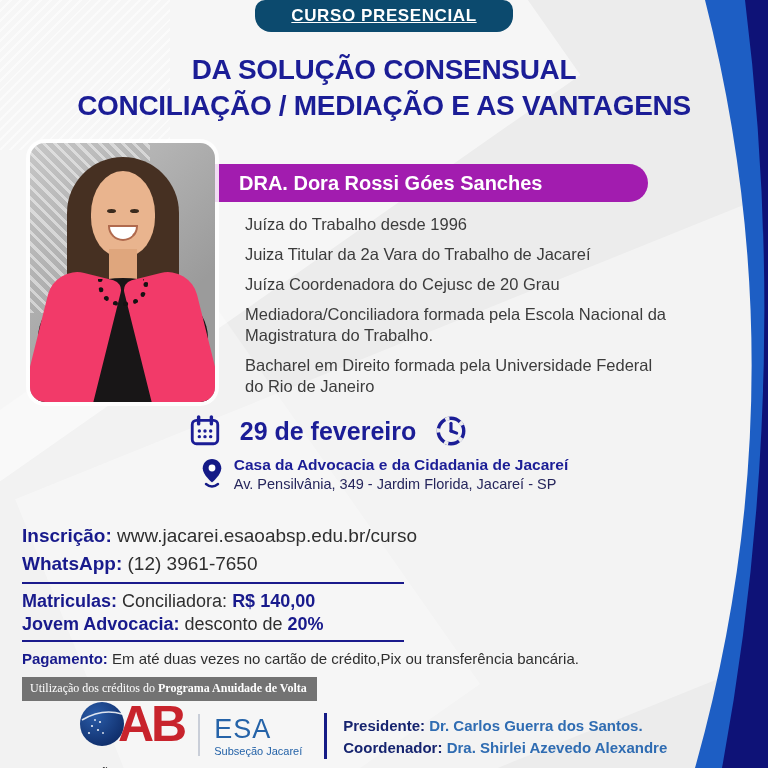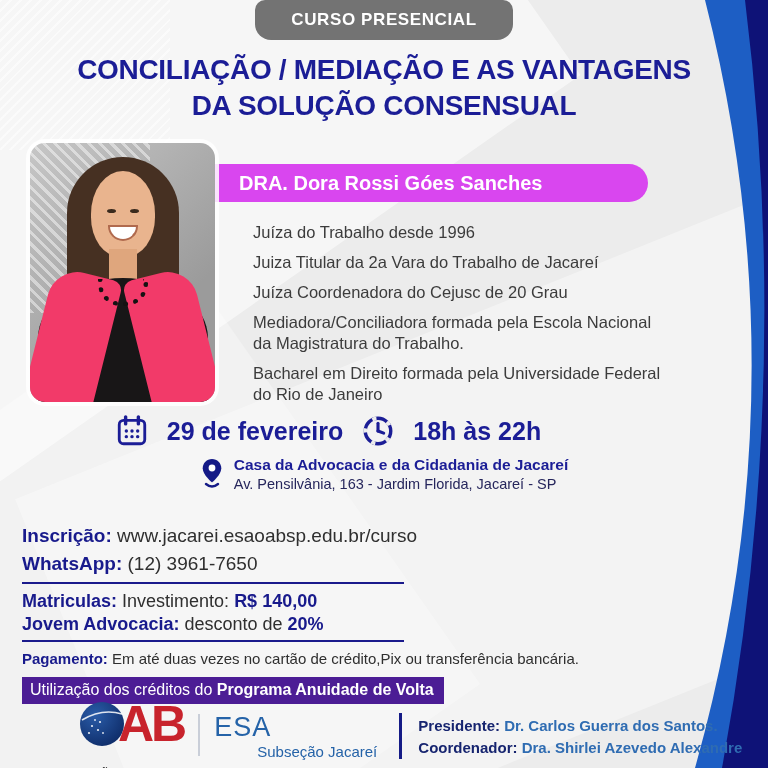--- a/index.html
+++ b/index.html
@@ -10,23 +10,23 @@
   .bg-shape1{position:absolute;top:-180px;left:-260px;width:760px;height:520px;background:rgba(255,255,255,.55);transform:rotate(-35deg);}
   .bg-shape2{position:absolute;top:300px;left:60px;width:980px;height:430px;background:rgba(255,255,255,.38);transform:rotate(-22deg);}
   .bg-shape3{position:absolute;top:430px;left:-300px;width:700px;height:500px;background:rgba(255,255,255,.30);transform:rotate(-35deg);}
   .corner-stripes{position:absolute;top:0;left:0;width:170px;height:150px;
     background:repeating-linear-gradient(135deg,rgba(255,255,255,.75) 0 2px,rgba(255,255,255,0) 2px 7px);opacity:.7;}
 
   
   .right-band{position:absolute;top:0;right:0;width:180px;height:768px;}
 
   
-  .badge{position:absolute;top:0;left:255px;width:258px;height:40px;background:#737373;
+  .badge{position:absolute;top:0;left:255px;width:258px;height:32px;background:#0c4a6e;
     border-radius:10px 10px 16px 16px;display:flex;align-items:center;justify-content:center;
-    color:#fff;font-weight:700;font-size:17px;letter-spacing:.6px;z-index:3;}
+    color:#fff;font-weight:700;font-size:17px;letter-spacing:.6px;z-index:3;text-decoration:underline;}
 
   
   .title{position:absolute;top:52px;left:0;width:768px;text-align:center;color:#1b1d96;
     font-weight:800;font-size:28px;line-height:36px;letter-spacing:-.3px;z-index:3;}
 
   
   .photo{position:absolute;top:143px;left:30px;width:185px;height:259px;border-radius:15px;
     background:linear-gradient(135deg,#c6c6c6,#9b9b9b 70%);overflow:hidden;z-index:5;
     box-shadow:0 0 0 4px rgba(255,255,255,.85);}
   .photo-stripes{position:absolute;top:0;left:0;width:120px;height:170px;
@@ -42,28 +42,28 @@
   .neck{position:absolute;top:106px;left:50%;transform:translateX(-50%);width:28px;height:30px;background:#dfa67d;}
   .torso{position:absolute;bottom:-6px;left:50%;transform:translateX(-50%);width:170px;height:130px;
     background:#181617;border-radius:50% 50% 0 0/60px 60px 0 0;}
   .vest-l,.vest-r{position:absolute;bottom:-20px;width:70px;height:150px;background:#f23a69;}
   .vest-l{left:6px;transform:rotate(14deg);border-radius:30px 10px 0 0;}
   .vest-r{right:6px;transform:rotate(-14deg);border-radius:10px 30px 0 0;}
   .necklace{position:absolute;top:136px;left:50%;transform:translateX(-50%);width:40px;height:22px;
     border:5px dotted #141212;border-top:none;border-radius:0 0 22px 22px;}
 
   
-  .name-banner{position:absolute;top:164px;left:205px;width:443px;height:38px;background:#d946ef;
+  .name-banner{position:absolute;top:164px;left:205px;width:443px;height:38px;background:#a21caf;
     border-radius:4px 19px 19px 4px;display:flex;align-items:center;z-index:4;
     color:#fff;font-weight:700;font-size:20px;padding-left:34px;box-sizing:border-box;}
 
   
   .creds{position:absolute;top:206px;left:237px;width:445px;z-index:4;}
   .creds li{list-style:none;color:#3c3c3c;font-size:16.5px;line-height:21px;margin:0 0 9px 0;}
-  .creds ul{margin:16px;padding:0;}
+  .creds ul{margin:8px;padding:0;}
 
   
   .when-row{position:absolute;top:414px;left:0;width:656px;display:flex;align-items:center;
     justify-content:center;gap:18px;z-index:3;}
   .when-row .big{color:#1b1d96;font-weight:800;font-size:25px;}
   .icon-cal,.icon-clock{width:34px;height:34px;display:block;}
 
   
   .where{position:absolute;top:455px;left:0;width:768px;display:flex;justify-content:center;z-index:3;}
   .where-inner{display:flex;gap:10px;align-items:flex-start;}
@@ -72,35 +72,35 @@
   .address{color:#26265c;font-weight:500;font-size:14.5px;line-height:19px;}
 
   
   .info{position:absolute;top:514px;left:22px;width:730px;z-index:3;margin-top:8px;}
   .line{font-size:19px;line-height:28px;color:#2f2f2f;}
   .line .lbl{color:#181a8c;font-weight:800;}
   .line .strong{color:#181a8c;font-weight:800;text-align:center;}
   .rule{border:none;border-top:2.5px solid #1a1a8c;width:382px;margin:4px 0 6px 0;}
   .line.mid{font-size:18px;line-height:23px;}
   .line.pay{font-size:15px;line-height:21px;margin-top:6px;}
-  .credit-bar{margin-top:8px;display:inline-block;background:#4c1d95;color:#fff;font-size:16px;
-    padding:4px 10px 5px 8px;}
+  .credit-bar{margin-top:8px;display:inline-block;background:#737373;color:#fff;font-size:12px;
+    padding:4px 10px 5px 8px;font-family:Liberation Serif, serif;}
   .credit-bar .b{font-weight:800;}
 
   
   .footer{position:absolute;top:700px;left:78px;display:flex;align-items:center;z-index:3;}
   .oab{display:flex;flex-direction:column;align-items:center;}
   .oab-row{display:flex;align-items:center;}
   .globe{width:48px;height:48px;display:block;}
   .oab-ab{font-weight:700;font-size:50px;color:#c8232c;letter-spacing:-3px;margin-left:-8px;line-height:42px;}
   .oab-region{font-size:12px;font-weight:700;color:#2b2b2b;letter-spacing:1px;margin-top:20px;}
   .div-light{width:2px;height:42px;background:#c9ced8;margin:0 14px 12px 14px;}
   .esa{display:flex;flex-direction:column;margin-bottom:10px;}
   .esa-main{color:#2563a8;font-size:27px;font-weight:500;letter-spacing:1px;line-height:28px;}
-  .esa-sub{color:#2563a8;font-size:15px;margin-top:2px;margin-left:43px;}
+  .esa-sub{color:#2563a8;font-size:11px;margin-top:2px;}
   .div-navy{width:3px;height:46px;background:#151b86;margin:0 16px 10px 22px;}
   .officers{display:flex;flex-direction:column;gap:3px;margin-bottom:10px;}
   .off-line{font-size:15px;line-height:19px;color:#2f6cb2;font-weight:600;}
   .off-line .lbl{color:#16246f;font-weight:700;}
 </style>
 </head>
 <body>
 
 <div class="page">
 
@@ -110,22 +110,22 @@
   <div class="corner-stripes"></div>
 
   <svg class="right-band" viewBox="0 0 180 768">
     <path d="M117,0 Q215,384 107,768 L180,768 L180,0 Z" fill="#1d5ec4"></path>
     <path d="M157,0 Q205,384 134,768 L180,768 L180,0 Z" fill="#0e1277"></path>
   </svg>
 
   <div class="badge">CURSO PRESENCIAL</div>
 
   <div class="title">
+    <div>DA SOLUÇÃO CONSENSUAL</div>
     <div>CONCILIAÇÃO / MEDIAÇÃO E AS VANTAGENS</div>
-    <div>DA SOLUÇÃO CONSENSUAL</div>
   </div>
 
   <div class="photo">
     <div class="photo-stripes"></div>
     <div class="hair"></div>
     <div class="face">
       <div class="eye l"></div>
       <div class="eye r"></div>
       <div class="smile"></div>
     </div>
@@ -162,50 +162,49 @@
           <circle cx="16" cy="16" r="1.2"></circle>
       </g>
     </svg>
     <span class="big">29 de fevereiro</span>
     <svg class="icon-clock" viewBox="0 0 24 24">
       <circle cx="12" cy="12" r="9" fill="none" stroke="#1b1d96" stroke-width="2.4"></circle>
       <circle cx="12" cy="12" r="9" fill="none" stroke="#ececec" stroke-width="2.6" stroke-dasharray="3 8" stroke-dashoffset="6"></circle>
       <line x1="12" y1="12" x2="12" y2="6.5" stroke="#1b1d96" stroke-width="2.2" stroke-linecap="round"></line>
       <line x1="12" y1="12" x2="16" y2="13.5" stroke="#1b1d96" stroke-width="2.2" stroke-linecap="round"></line>
     </svg>
-    <span class="big">18h às 22h</span>
   </div>
 
   <div class="where">
     <div class="where-inner">
       <svg class="icon-pin" viewBox="0 0 24 30">
         <path d="M12,1 C6.8,1 2.7,5.1 2.7,10.3 c0,6.6 9.3,14.2 9.3,14.2 s9.3,-7.6 9.3,-14.2 C21.3,5.1 17.2,1 12,1 Z" fill="#141a87"></path>
         <circle cx="12" cy="10" r="3.4" fill="#ffffff"></circle>
         <path d="M6,26 q6,5 12,0" fill="none" stroke="#141a87" stroke-width="2.4" stroke-linecap="round"></path>
       </svg>
       <div>
         <div class="venue">Casa da Advocacia e da Cidadania de Jacareí</div>
-        <div class="address">Av. Pensilvânia, 163 - Jardim Florida, Jacareí - SP</div>
+        <div class="address">Av. Pensilvânia, 349 - Jardim Florida, Jacareí - SP</div>
       </div>
     </div>
   </div>
 
   <div class="info">
     <div class="line">
       <span class="lbl">Inscrição:</span>
       <span>www.jacarei.esaoabsp.edu.br/curso</span>
     </div>
     <div class="line">
       <span class="lbl">WhatsApp:</span>
       <span>(12) 3961-7650</span>
     </div>
     <hr class="rule">
     <div class="line mid">
       <span class="lbl">Matriculas:</span>
-      <span>Investimento:</span>
+      <span>Conciliadora:</span>
       <span class="strong">R$ 140,00</span>
     </div>
     <div class="line mid">
       <span class="lbl">Jovem Advocacia:</span>
       <span>desconto de</span>
       <span class="strong">20%</span>
     </div>
     <hr class="rule">
     <div class="line pay">
       <span class="lbl">Pagamento:</span>

